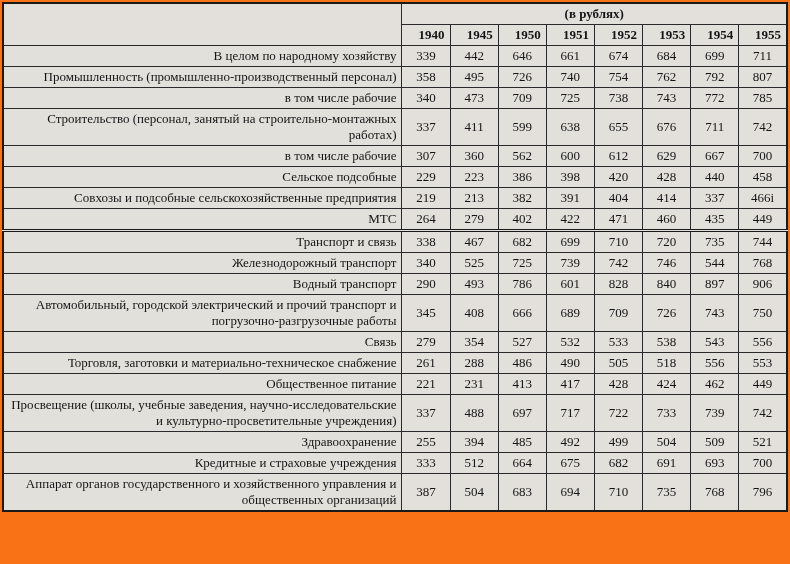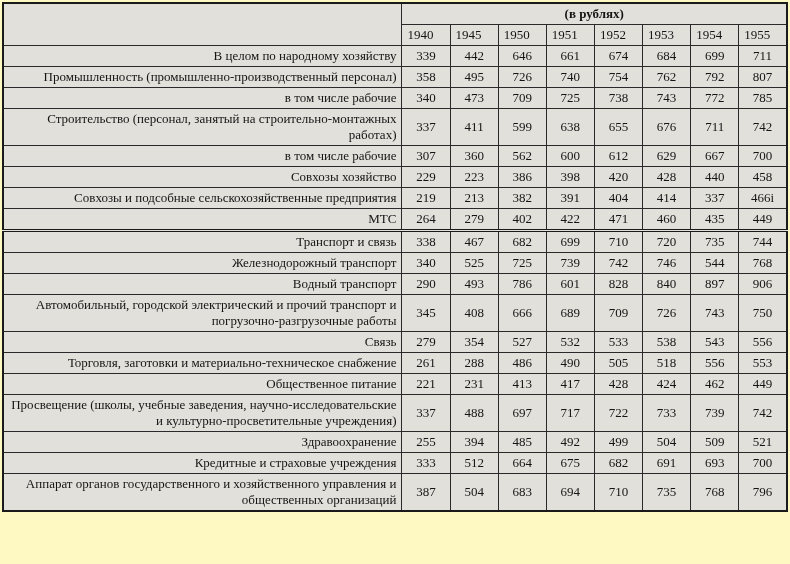--- a/index.html
+++ b/index.html
@@ -7,21 +7,21 @@
     padding: 0;
     background: #c9c7c1;
     font-family: "Liberation Serif", "DejaVu Serif", serif;
     color: #141414;
   }
   .page {
     width: 790px;
     height: 564px;
     box-sizing: border-box;
     padding: 2px;
-    background: #fef9c3;
+    background: #f97316;
     overflow: hidden;
   }
   table.salary {
     border-collapse: collapse;
     width: 786px;
     table-layout: fixed;
     background: #e9e7e1;
     border: 2px solid #1a1a1a;
   }
   table.salary td, table.salary th {
@@ -38,22 +38,22 @@
   col.year-col  { width: 48px; }
   td.corner {
     border-bottom: 1px solid #2a2a2a;
   }
   td.unit-header {
     text-align: center;
     font-weight: bold;
     padding: 1px 4px;
   }
   th.year {
-    text-align: left;
-    font-weight: normal;
+    text-align: right;
+    font-weight: bold;
     padding: 1px 2px;
   }
   td.row-label {
     text-align: right;
   }
   td.num {
     text-align: center;
     font-family: "Liberation Serif", "DejaVu Serif", serif;
   }
   tr.section-start td {
@@ -143,21 +143,21 @@
           <td class="num">307</td>
           <td class="num">360</td>
           <td class="num">562</td>
           <td class="num">600</td>
           <td class="num">612</td>
           <td class="num">629</td>
           <td class="num">667</td>
           <td class="num">700</td>
         </tr>
         <tr>
-          <td class="row-label">Совхозы хозяйство</td>
+          <td class="row-label">Сельское подсобные</td>
           <td class="num">229</td>
           <td class="num">223</td>
           <td class="num">386</td>
           <td class="num">398</td>
           <td class="num">420</td>
           <td class="num">428</td>
           <td class="num">440</td>
           <td class="num">458</td>
         </tr>
         <tr>

